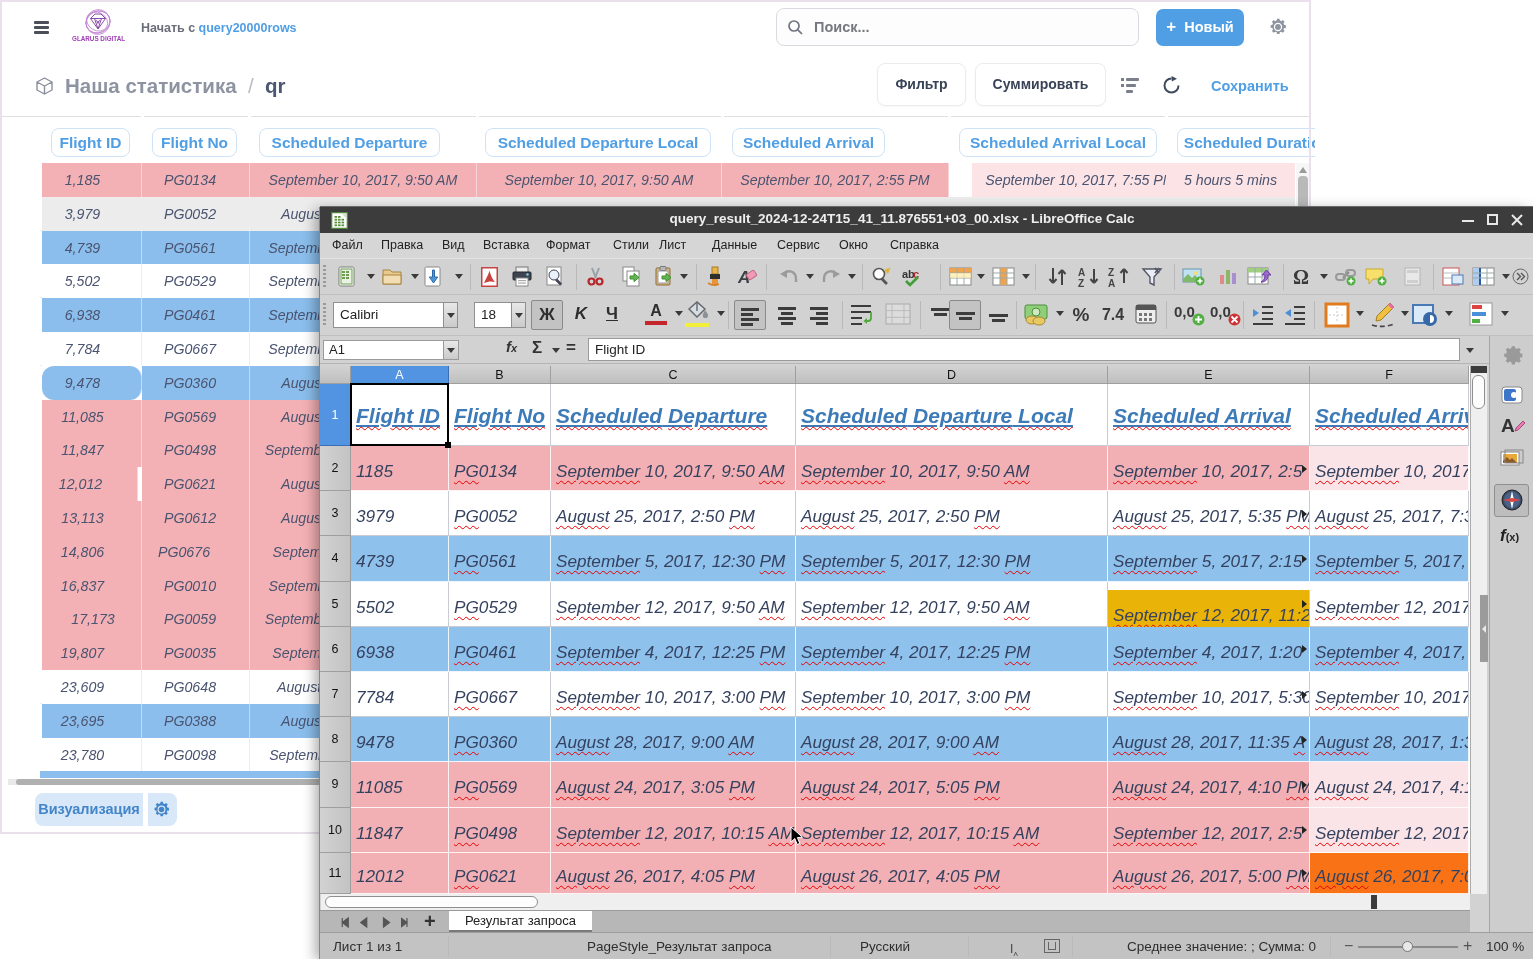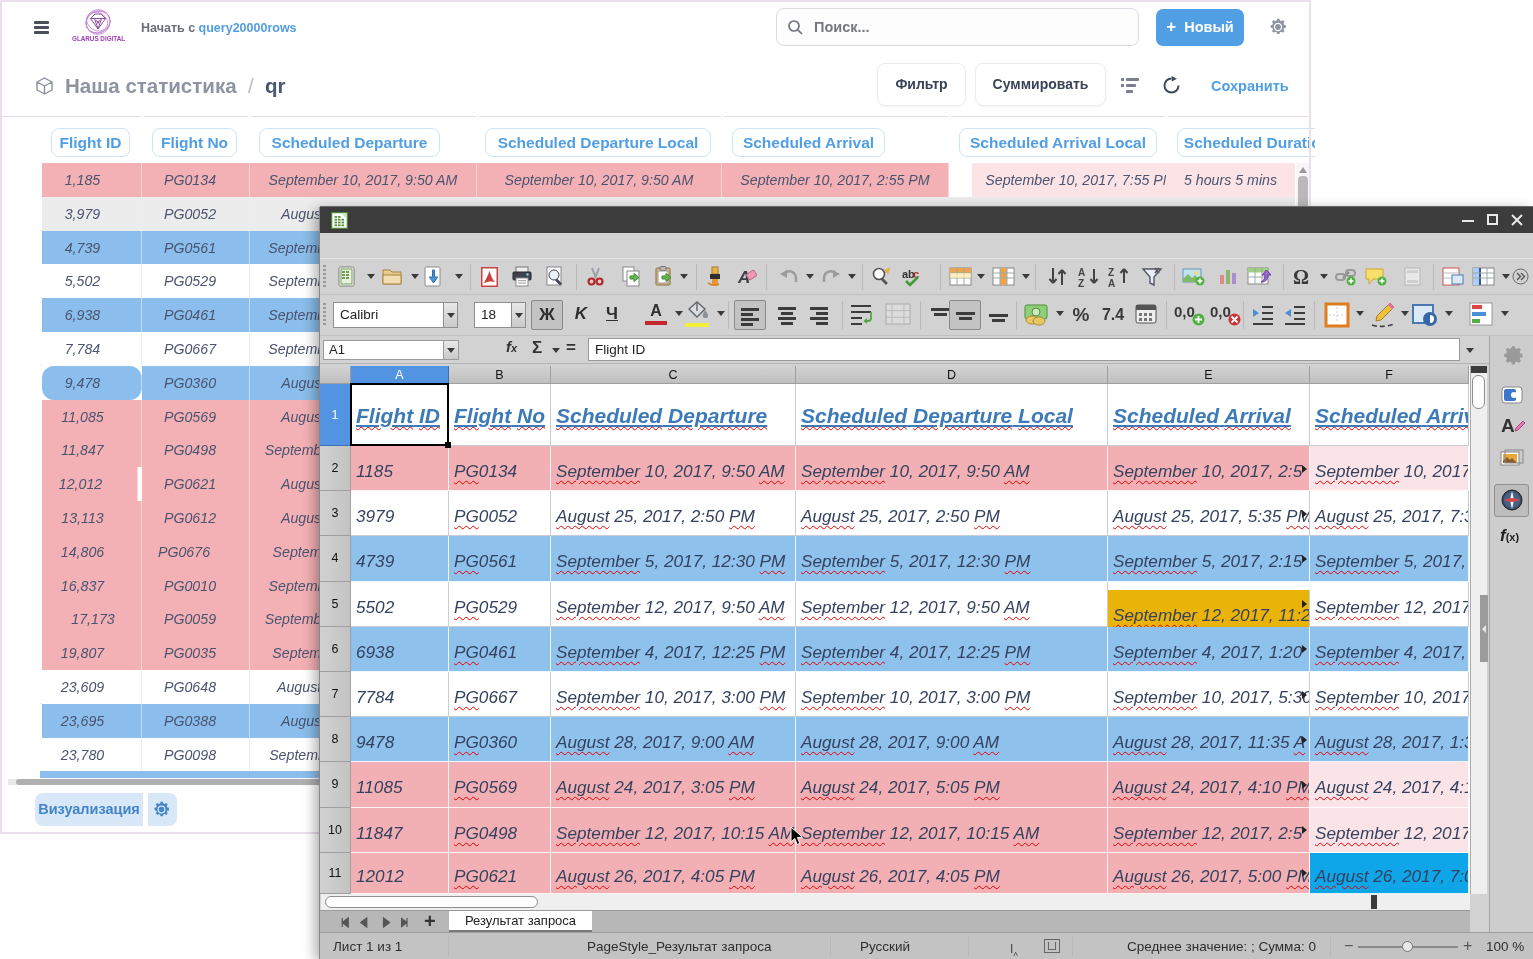--- a/index.html
+++ b/index.html
@@ -314,25 +314,39 @@
             <rect x="7" y="6.8" width="2.6" height="1.8"></rect>
             <rect x="10.5" y="6.8" width="2.6" height="1.8"></rect>
             <rect x="3.5" y="9.6" width="2.6" height="1.8"></rect>
             <rect x="7" y="9.6" width="2.6" height="1.8"></rect>
             <rect x="10.5" y="9.6" width="2.6" height="1.8"></rect>
             <rect x="3.5" y="12.4" width="2.6" height="1.8"></rect>
             <rect x="7" y="12.4" width="2.6" height="1.8"></rect>
             <rect x="10.5" y="12.4" width="2.6" height="1.8"></rect>
           </g>
         </svg>
+    <div class="abs" style="left:0;top:4px;width:1164px;text-align:center;font-size:13.5px;font-weight:bold;color:#eeeeee;">query_result_2024-12-24T15_41_11.876551+03_00.xlsx - LibreOffice Calc</div>
     <div class="abs" style="left:1142px;top:13px;width:12px;height:2px;background:#e8e8e8;"></div>
     <div class="abs" style="left:1167px;top:7px;width:11px;height:11px;border:2px solid #e8e8e8;"></div>
     <svg class="abs" style="left:1191px;top:7px" width="12" height="12" viewBox="0 0 12 12">
           <path d="M1 1 L11 11 M11 1 L1 11" stroke="#e8e8e8" stroke-width="2"></path>
         </svg>
+    </div>
+    <div id="cl-menu">
+    <div class="mi" style="left:12px;">Файл</div>
+    <div class="mi" style="left:61px;">Правка</div>
+    <div class="mi" style="left:122px;">Вид</div>
+    <div class="mi" style="left:163px;">Вставка</div>
+    <div class="mi" style="left:226px;">Формат</div>
+    <div class="mi" style="left:293px;">Стили</div>
+    <div class="mi" style="left:339px;">Лист</div>
+    <div class="mi" style="left:392px;">Данные</div>
+    <div class="mi" style="left:457px;">Сервис</div>
+    <div class="mi" style="left:519px;">Окно</div>
+    <div class="mi" style="left:570px;">Справка</div>
     </div>
     <div id="cl-tb1">
     <div class="abs" style="left:3px;top:6px;width:3px;height:24px;background:repeating-linear-gradient(#9a9a9a 0 2px, transparent 2px 4px);"></div>
     <div class="abs" style="left:17px;top:7px;"><svg width="21" height="21" viewBox="0 0 21 21">
             <rect x="2" y="1" width="15" height="19" rx="1.5" fill="#fff" stroke="#7a7a7a"></rect>
             <rect x="4" y="3" width="11" height="15" fill="#e9f2e2" stroke="#6f9e53"></rect>
             <g fill="#6f9e53">
               <rect x="5" y="5" width="3" height="2"></rect>
               <rect x="9" y="5" width="3" height="2"></rect>
               <rect x="5" y="8" width="3" height="2"></rect>
@@ -742,21 +756,21 @@
     <div class="gcell" style="border-color:rgba(255,255,255,0.85);left:231px;top:441.6px;width:245px;height:45.2px;line-height:51px;background:#f3b0b4;"><span class="wavy">September</span> 12, 2017, 10:15 <span class="wavy">AM</span></div>
     <div class="gcell" style="border-color:rgba(255,255,255,0.85);left:476px;top:441.6px;width:312px;height:45.2px;line-height:51px;background:#f3b0b4;"><span class="wavy">September</span> 12, 2017, 10:15 <span class="wavy">AM</span></div>
     <div class="gcell" style="border-color:rgba(255,255,255,0.85);left:788px;top:441.6px;width:202px;height:45.2px;line-height:51px;background:#f3b0b4;"><span class="wavy">September</span> 12, 2017, 2:5</div>
     <div class="gcell" style="border-color:rgba(255,255,255,0.85);left:990px;top:441.6px;width:159px;height:45.2px;line-height:51px;background:#fbe4e7;"><span class="wavy">September</span> 12, 2017</div>
     <div class="abs" style="left:982px;top:460.2px;width:0;height:0;border-top:4px solid transparent;border-bottom:4px solid transparent;border-left:5px solid #222;"></div>
     <div class="gcell" style="border-color:rgba(255,255,255,0.85);left:31px;top:486.8px;width:98px;height:41.2px;line-height:47px;background:#f3b0b4;">12012</div>
     <div class="gcell" style="border-color:rgba(255,255,255,0.85);left:129px;top:486.8px;width:102px;height:41.2px;line-height:47px;background:#f3b0b4;"><span class="wavy">PG</span>0621</div>
     <div class="gcell" style="border-color:rgba(255,255,255,0.85);left:231px;top:486.8px;width:245px;height:41.2px;line-height:47px;background:#f3b0b4;"><span class="wavy">August</span> 26, 2017, 4:05 <span class="wavy">PM</span></div>
     <div class="gcell" style="border-color:rgba(255,255,255,0.85);left:476px;top:486.8px;width:312px;height:41.2px;line-height:47px;background:#f3b0b4;"><span class="wavy">August</span> 26, 2017, 4:05 <span class="wavy">PM</span></div>
     <div class="gcell" style="border-color:rgba(255,255,255,0.85);left:788px;top:486.8px;width:202px;height:41.2px;line-height:47px;background:#f3b0b4;"><span class="wavy">August</span> 26, 2017, 5:00 <span class="wavy">PM</span></div>
-    <div class="gcell" style="border-color:rgba(255,255,255,0.85);left:990px;top:486.8px;width:159px;height:41.2px;line-height:47px;background:#0ea5e9;"><span class="wavy">August</span> 26, 2017, 7:0</div>
+    <div class="gcell" style="border-color:rgba(255,255,255,0.85);left:990px;top:486.8px;width:159px;height:41.2px;line-height:47px;background:#f97316;"><span class="wavy">August</span> 26, 2017, 7:0</div>
     <div class="abs" style="left:982px;top:503.4px;width:0;height:0;border-top:4px solid transparent;border-bottom:4px solid transparent;border-left:5px solid #222;"></div>
     <div class="abs" style="left:30px;top:17px;width:99px;height:63px;border:2px solid #000;"></div>
     <div class="abs" style="left:125px;top:76px;width:6px;height:6px;background:#000;"></div>
     </div>
     <div class="abs" style="left:1150px;top:159px;width:17px;height:528px;background:#efefef;border-left:1px solid #ababab;"></div>
     <div class="abs" style="left:1151px;top:159px;width:16px;height:7px;background:#3c3c3c;"></div>
     <div class="abs" style="left:1152px;top:168px;width:13px;height:34px;background:#fdfdfd;border:1px solid #8f8f8f;border-radius:6px;"></div>
     <div class="abs" style="left:1160px;top:388px;width:8px;height:67px;background:#9b9b9b;"></div>
     <div class="abs" style="left:1162px;top:418px;width:0;height:0;border-top:4px solid transparent;border-bottom:4px solid transparent;border-right:4px solid #e8e8e8;"></div>
     <div class="abs" style="left:1px;top:687px;width:1149px;height:16px;background:#efefef;"></div>

